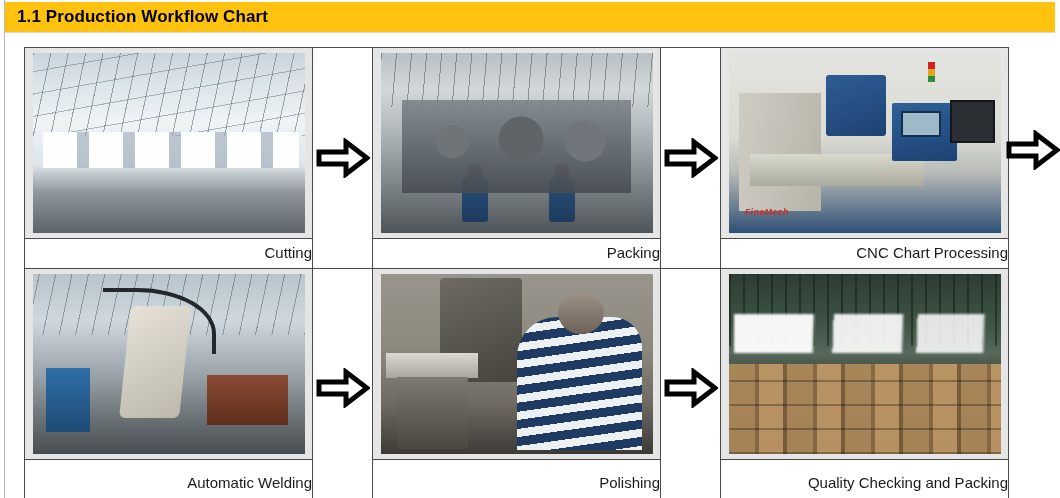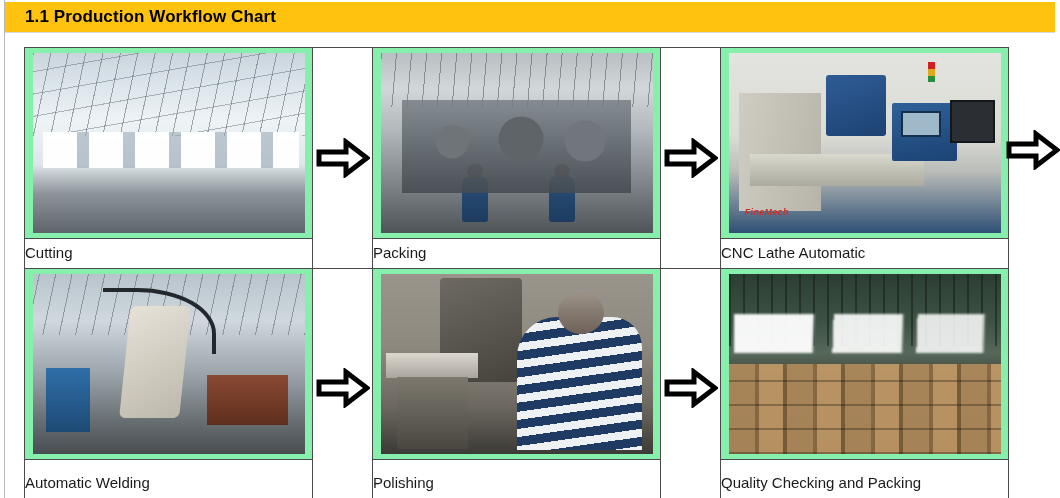--- a/index.html
+++ b/index.html
@@ -21,21 +21,21 @@
     position: absolute;
     left: 5px;
     top: 2px;
     width: 1050px;
     height: 30px;
     background: #FFC20E;
     box-sizing: border-box;
   }
   #header-title {
     position: absolute;
-    left: 20px;
+    left: 12px;
     top: 50%;
     transform: translateY(-50%);
     font-size: 17px;
     font-weight: bold;
     color: #000000;
     letter-spacing: 0.1px;
     white-space: nowrap;
   }
   #left-rail {
     position: absolute;
@@ -69,25 +69,25 @@
     border: 1px solid #4a4a4a;
     padding: 0;
     vertical-align: middle;
   }
   .col-photo  { width: 288px; }
   .col-arrow  { width: 60px; }
 
   .photo-cell {
     height: 190px;
     text-align: center;
-    background: #86efac;
+    background: #e5e5e5;
   }
   .caption-cell {
     height: 29px;
-    text-align: left;
+    text-align: right;
     font-size: 15px;
     color: #1a1a1a;
     line-height: 1.25;
     padding: 2px 2px;
   }
   .caption-cell.two-line {
     height: 46px;
   }
   .arrow-cell {
     text-align: center;
@@ -341,21 +341,21 @@
           <span class="monitor"></span>
           <span class="lamp"></span>
           <span class="brand">FineMech</span>
         </span>
       </td>
     </tr>
 
     <tr>
       <td class="caption-cell">Cutting</td>
       <td class="caption-cell">Packing</td>
-      <td class="caption-cell">CNC Lathe Automatic</td>
+      <td class="caption-cell">CNC Chart Processing</td>
     </tr>
 
     <tr>
       <td class="photo-cell">
         <span class="photo welding">
           <span class="cable"></span>
           <span class="robot"></span>
           <span class="bin"></span>
           <span class="cab"></span>
         </span>

